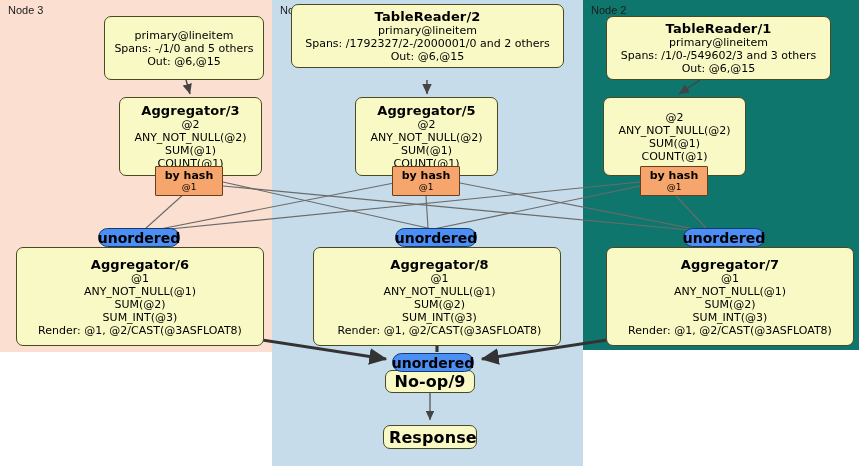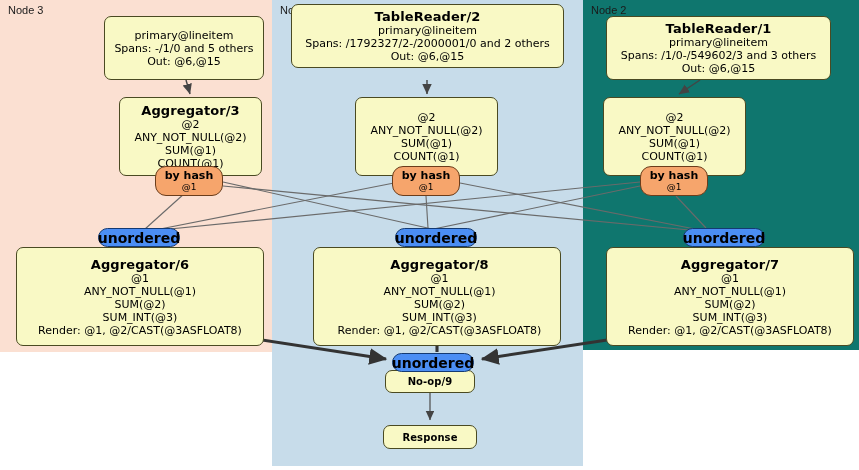--- a/index.html
+++ b/index.html
@@ -24,30 +24,30 @@
   .box{
     position:absolute;box-sizing:border-box;
     background:#f9f9c5;border:1px solid #4a4a22;border-radius:7px;
     text-align:center;color:#000;
     display:flex;flex-direction:column;justify-content:center;
     padding:3px 5px;
   }
   .box .ttl{font-weight:bold;font-size:13px;line-height:15px;letter-spacing:.1px;}
   .box .ln{font-size:11px;line-height:13px;}
   .box.simple{justify-content:center;}
-  .box.simple .ttl{font-size:10px;}
+  .box.simple .ttl{font-size:16px;}
 
   
   .pill{
     position:absolute;box-sizing:border-box;
     border-radius:999px;border:1px solid #333;
     display:flex;flex-direction:column;align-items:center;justify-content:center;
     text-align:center;color:#000;
   }
-  .pill.hash{background:#f6a56c;border-color:#6b3d1b;border-radius:11px;}
+  .pill.hash{background:#f6a56c;border-color:#6b3d1b;border-radius:1px;}
   .pill.hash .ttl{font-weight:bold;font-size:11px;line-height:12px;}
   .pill.hash .sub{font-size:9px;line-height:10px;}
   .pill.unordered{background:#4b8ef4;border-color:#143a72;}
   .pill.unordered .ttl{font-weight:bold;font-size:14px;line-height:12px;color:#000;}
 </style>
 </head>
 <body>
 
 <div id="stage">
 
@@ -132,20 +132,21 @@
         <div class="ln">Out: @6,@15</div>
       </div>
       <div class="box" style="left: 119px; top: 97px; width: 143px; height: 79px;">
         <div class="ttl">Aggregator/3</div>
         <div class="ln">@2</div>
         <div class="ln">ANY_NOT_NULL(@2)</div>
         <div class="ln">SUM(@1)</div>
         <div class="ln">COUNT(@1)</div>
       </div>
       <div class="box" style="left: 355px; top: 97px; width: 143px; height: 79px;">
+        <div class="ttl">Aggregator/5</div>
         <div class="ln">@2</div>
         <div class="ln">ANY_NOT_NULL(@2)</div>
         <div class="ln">SUM(@1)</div>
         <div class="ln">COUNT(@1)</div>
       </div>
       <div class="box" style="left: 603px; top: 97px; width: 143px; height: 79px;">
         <div class="ln">@2</div>
         <div class="ln">ANY_NOT_NULL(@2)</div>
         <div class="ln">SUM(@1)</div>
         <div class="ln">COUNT(@1)</div>

